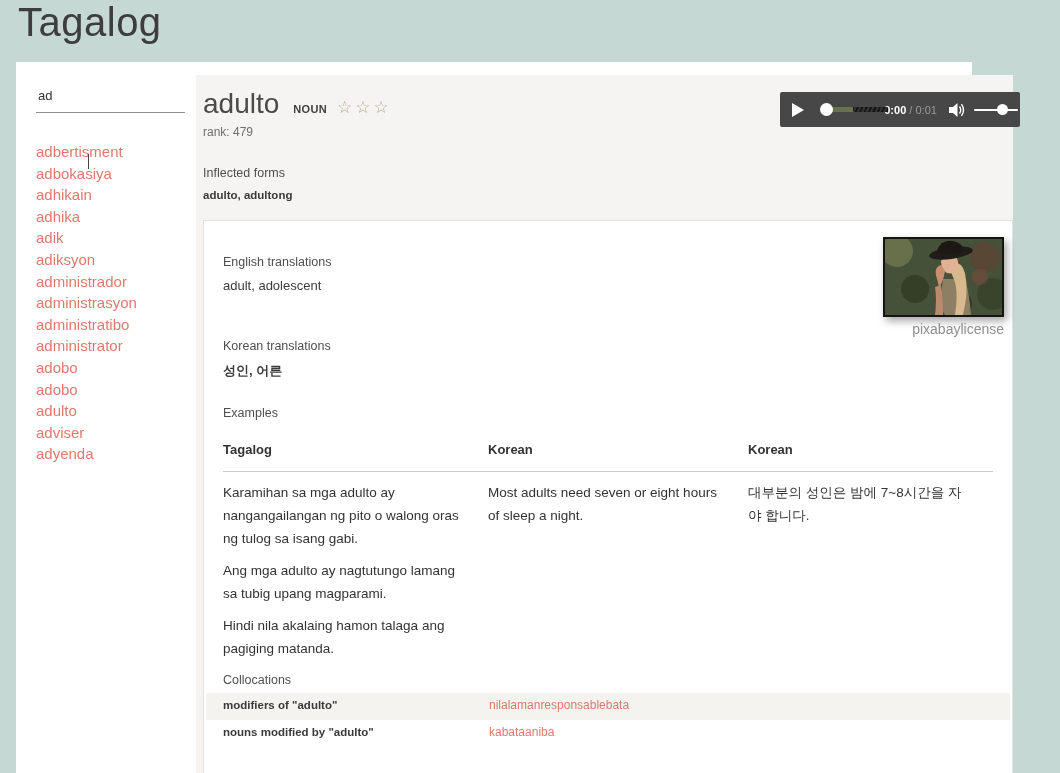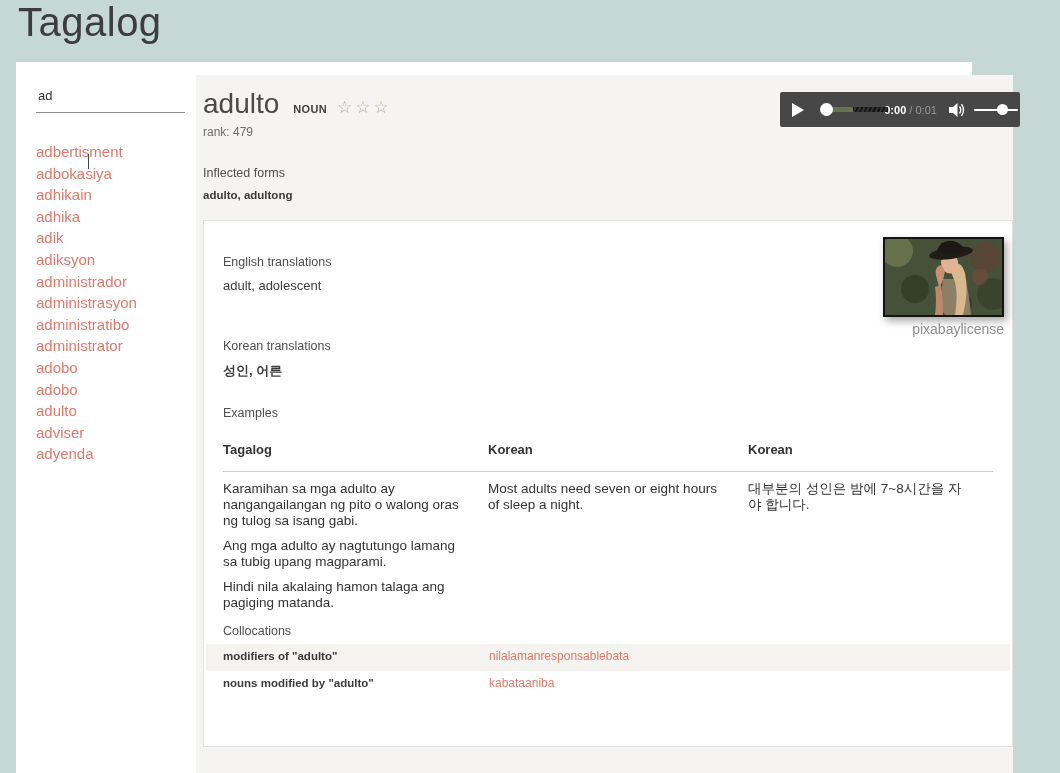--- a/index.html
+++ b/index.html
@@ -90,21 +90,21 @@
     background: #44503a; cursor: default;
   }
   .photo-credit {
     position: absolute; top: 100px; left: 679px; width: 121px;
     text-align: right; font-size: 14px; color: #8f8f8f; cursor: pointer;
   }
   
   .ex-table { margin: 22px 19px 0 19px; }
   .ex-header, .ex-row { display: grid; grid-template-columns: 265px 260px 1fr; }
   .ex-header { font-size: 13px; font-weight: bold; color: #333; padding-bottom: 14px; border-bottom: 1px solid #cccccc; }
-  .ex-row { font-size: 13.5px; color: #333; line-height: 16px; padding-top: 9px; }
+  .ex-row { font-size: 13.5px; color: #333; line-height: 23px; padding-top: 9px; }
   .ex-row .cell { padding-right: 25px; }
   .colloc-label-heading { margin-top: 13px; }
   
   .colloc-groups { margin: 6px 2px 0 2px; }
   .colloc-group { display: grid; grid-template-columns: 283px 1fr; padding: 3px 0 4px 0; }
   .colloc-group.shaded { background: #f4f3f0; }
   .colloc-glabel { padding-left: 17px; padding-top: 3px; font-size: 11.5px; font-weight: bold; color: #3a3a3a; }
   .colloc-links { display: flex; flex-direction: row; }
   .colloc-link { font-size: 12px; line-height: 19.5px; color: #e0796b; cursor: pointer; }
 </style>

